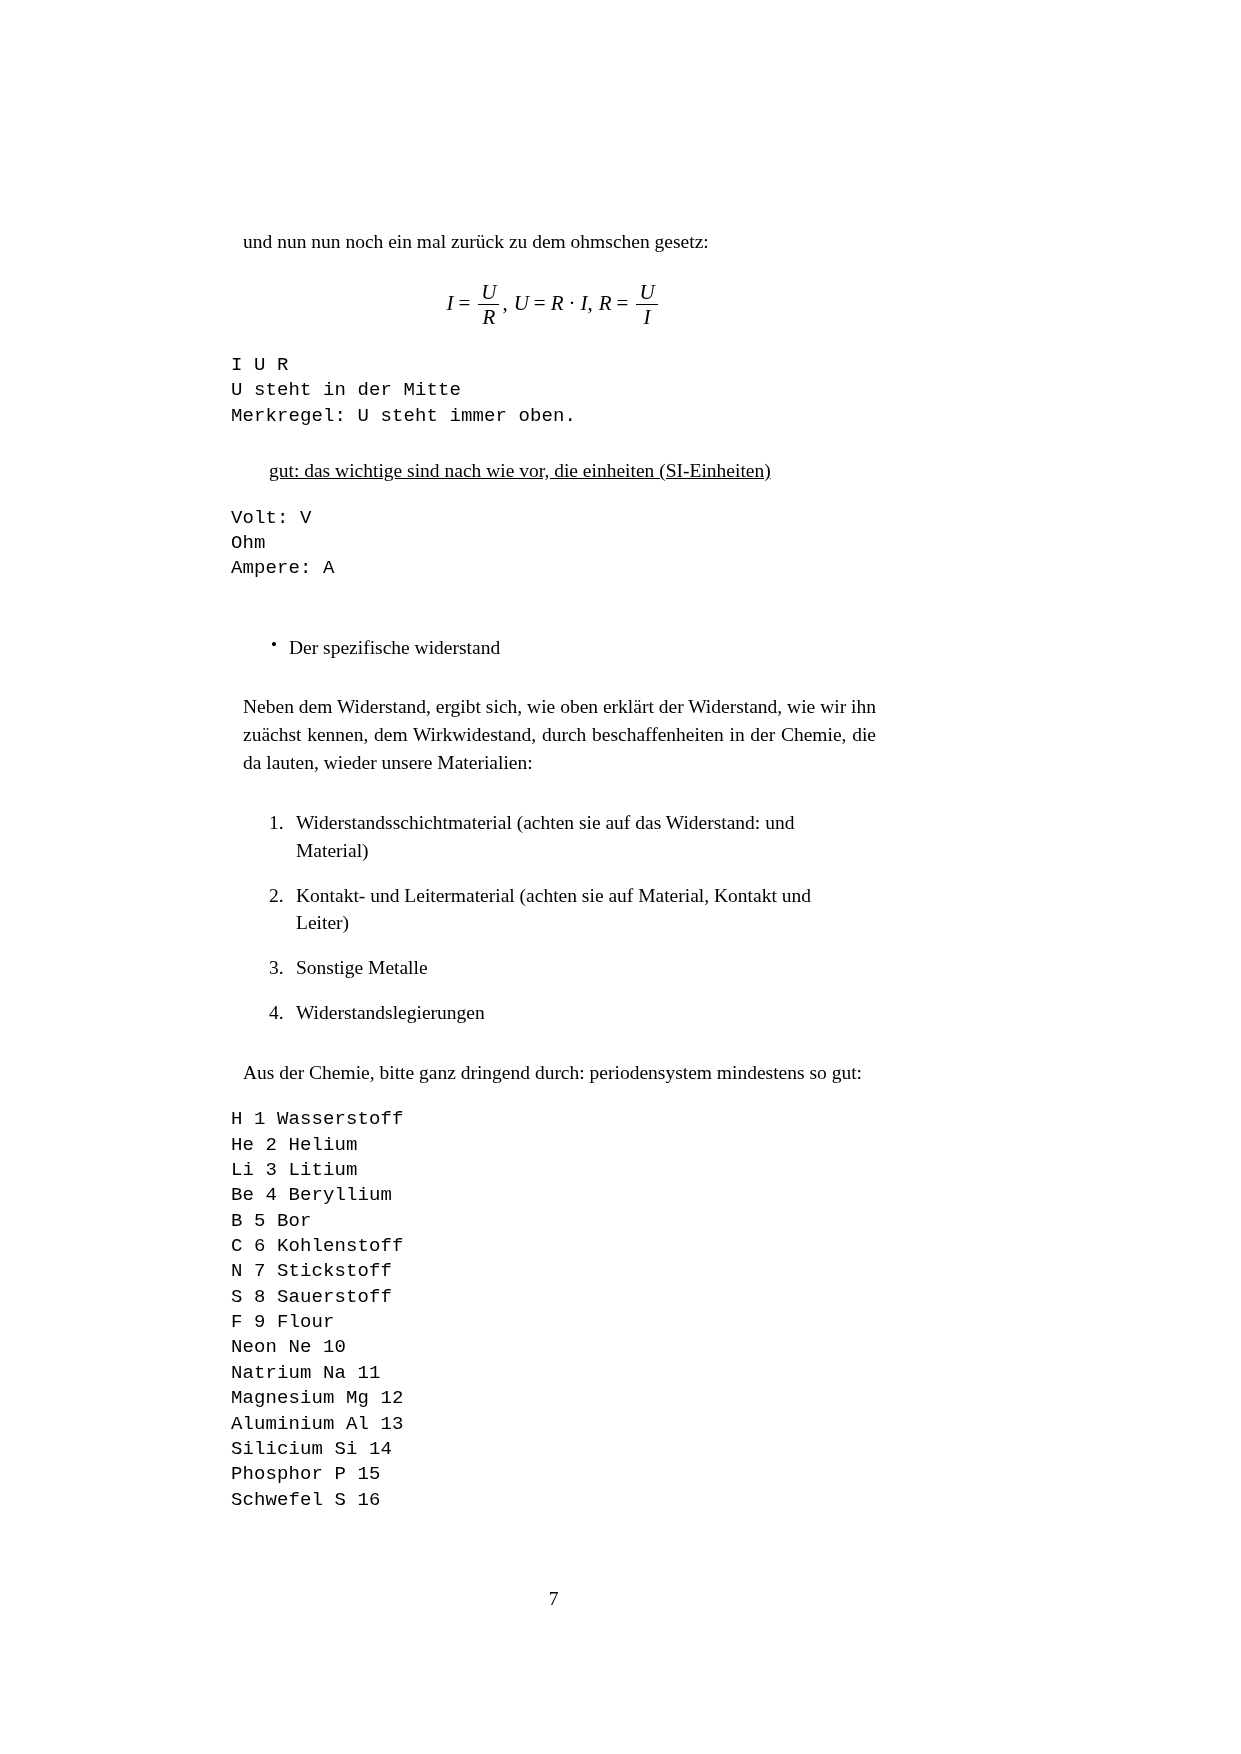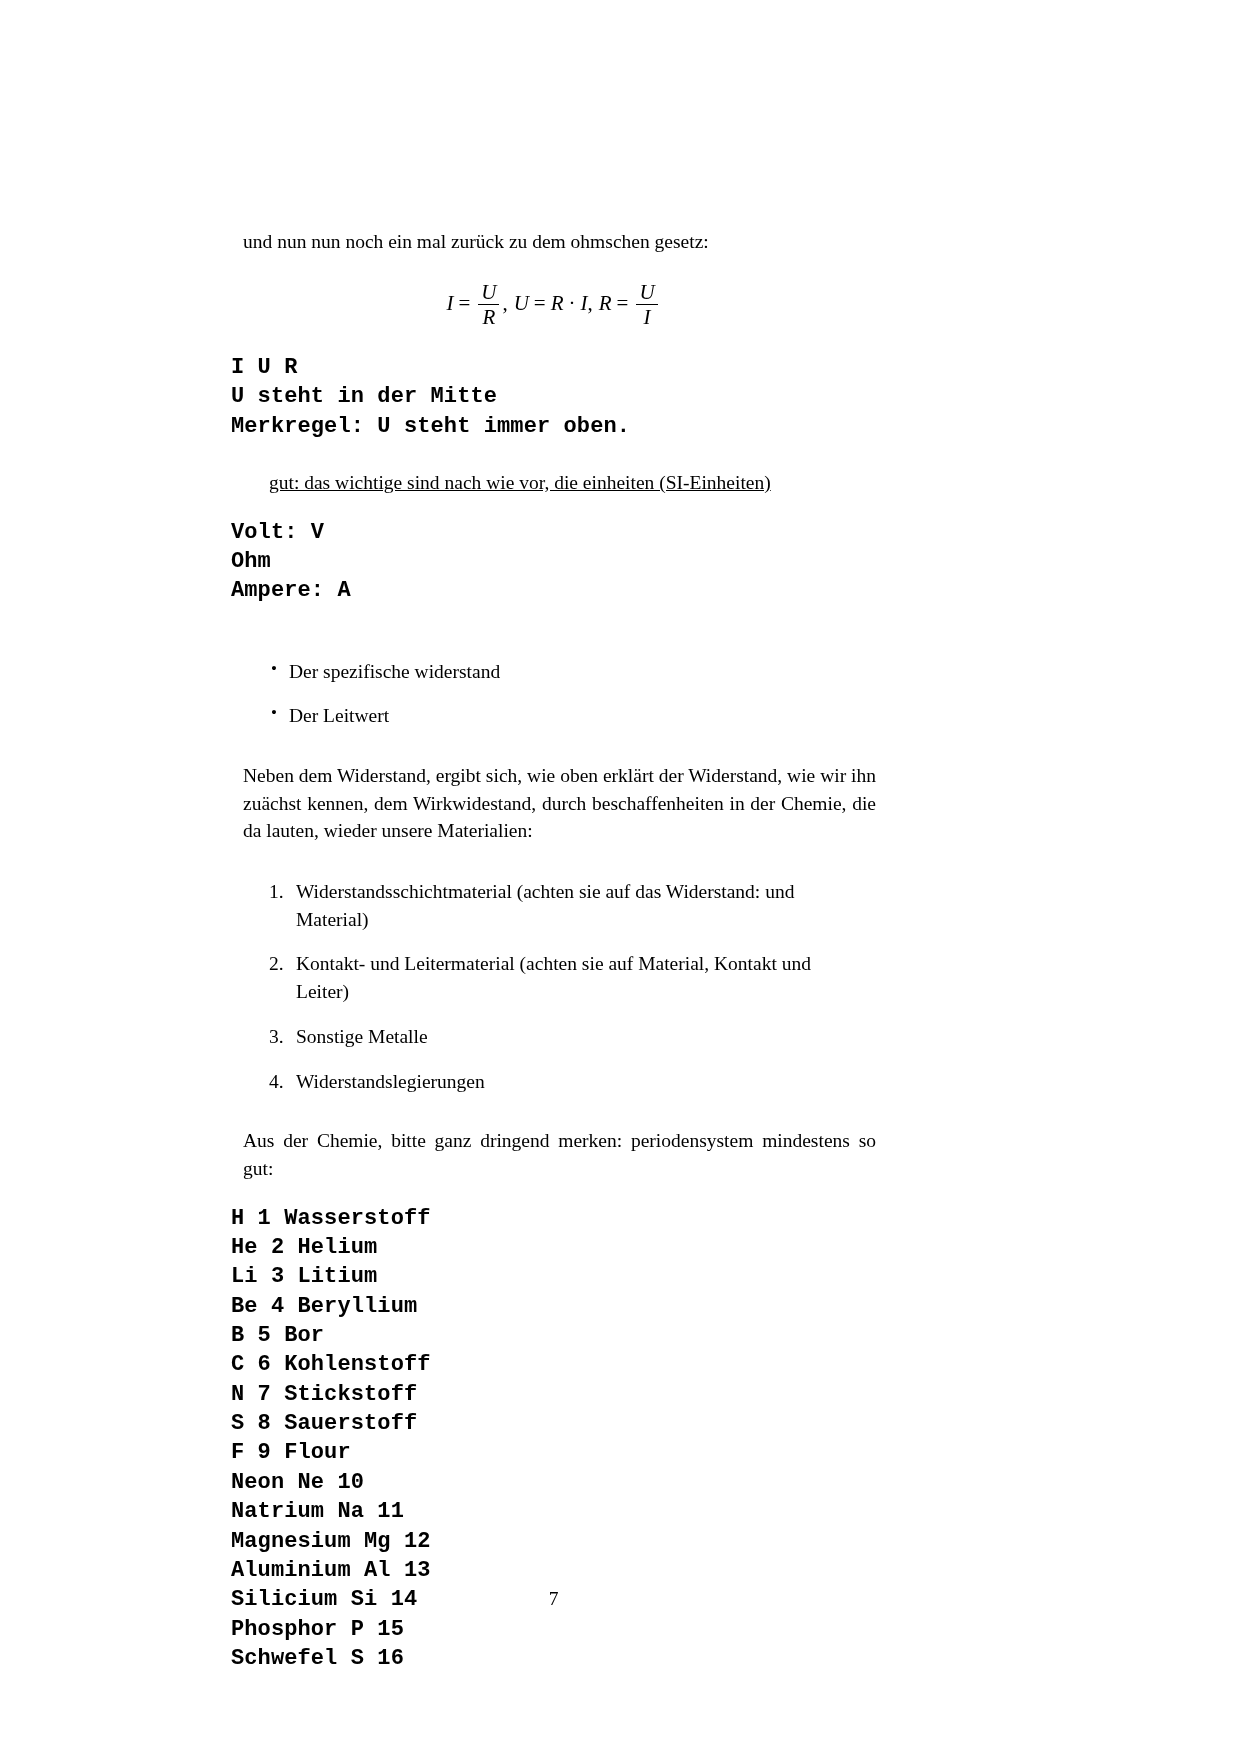--- a/index.html
+++ b/index.html
@@ -72,25 +72,24 @@
     display: block;
     font-style: italic;
     border-top: 1px solid #000;
     padding: 1px 3px 0 3px;
     line-height: 1.05;
   }
 
   
   .verbatim {
     font-family: "Liberation Mono", "DejaVu Sans Mono", monospace;
-    font-size: 22px;
+    font-size: 19px;
     line-height: 1.335;
     white-space: pre;
     letter-spacing: 0.1px;
-    font-weight: bold;
   }
   code.inline {
     font-family: "Liberation Mono", "DejaVu Sans Mono", monospace;
     font-size: 17.3px;
   }
 
   
   ul.bullets {
     list-style: none;
     margin: 10px;
@@ -165,39 +164,38 @@
 Ampere: A</div>
 
   <div class="gap-md"></div>
 
 
 
   <div class="gap-md"></div>
 
   <ul class="bullets">
     <li>Der spezifische widerstand</li>
-    <li>Der Leitwert</li>
   </ul>
 
   <div class="gap-sm"></div>
 
   <p class="para">Neben dem Widerstand, ergibt sich, wie oben erklärt der Widerstand, wie wir ihn zuächst kennen, dem Wirkwidestand, durch beschaffenheiten in der Chemie, die da lauten, wieder unsere Materialien:</p>
 
   <div class="gap-md"></div>
 
   <ol class="numbered">
     <li>Widerstandsschichtmaterial (achten sie auf das Widerstand: und Material)</li>
     <li>Kontakt- und Leitermaterial (achten sie auf Material, Kontakt und Leiter)</li>
     <li>Sonstige Metalle</li>
     <li>Widerstandslegierungen</li>
   </ol>
 
   <div class="gap-sm"></div>
 
-  <p class="para">Aus der Chemie, bitte ganz dringend merken: periodensystem mindestens so gut:</p>
+  <p class="para">Aus der Chemie, bitte ganz dringend durch: periodensystem mindestens so gut:</p>
 
   <div class="gap-md"></div>
 
   <div class="verbatim">H 1 Wasserstoff
 He 2 Helium
 Li 3 Litium
 Be 4 Beryllium
 B 5 Bor
 C 6 Kohlenstoff
 N 7 Stickstoff

